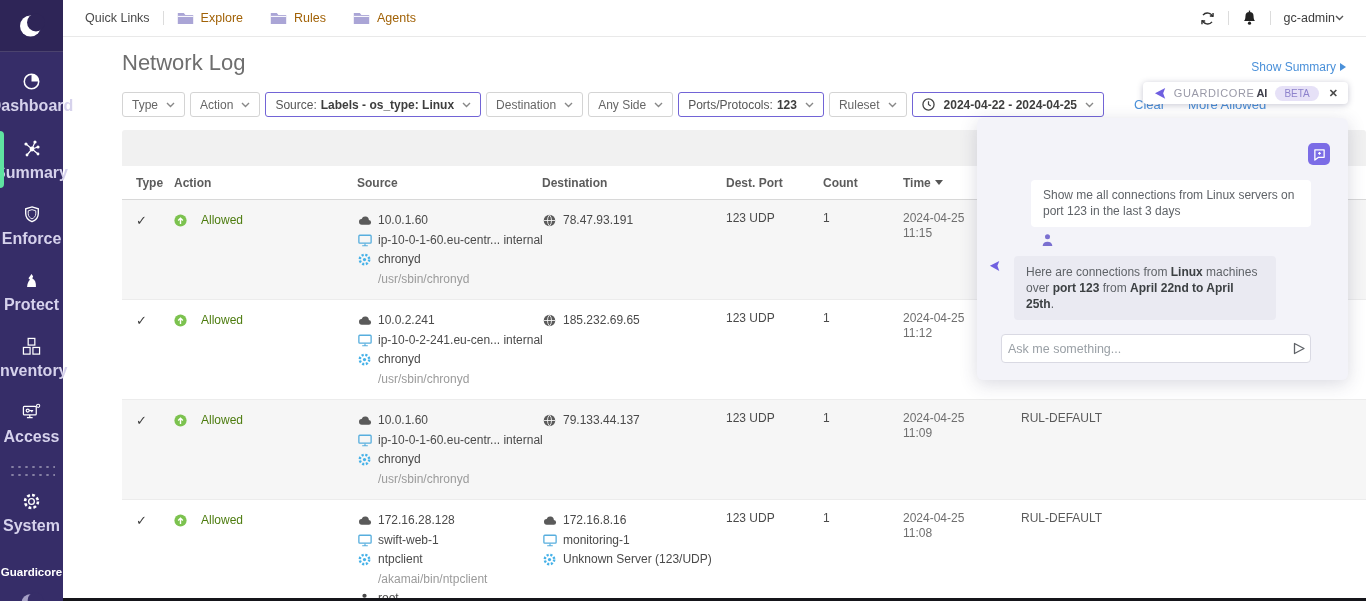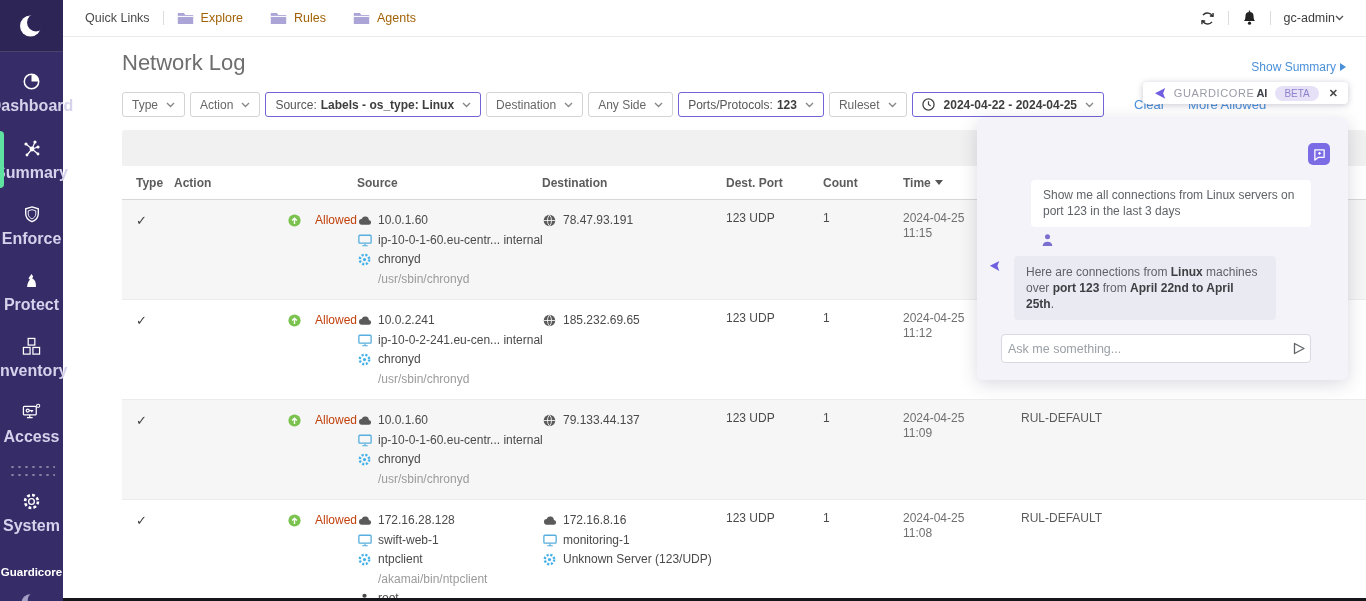--- a/index.html
+++ b/index.html
@@ -56,21 +56,21 @@
   .hc { display:flex; align-items:center; gap:4px; }
   .c0 { width:38px; } .c1 { width:183px; } .c2 { width:185px; } .c3 { width:184px; }
   .c4 { width:97px; } .c5 { width:80px; } .c6 { width:118px; } .c7 { flex:1; }
   .t-row { display:flex; padding:11px 0 10px 14px; border-bottom:1px solid #ececec;
     font-size:12px; color:#4a4a4a; cursor:pointer; }
   .t-row.striped { background:#f6f6f6; }
   .line { display:flex; align-items:center; line-height:19.5px; height:19.5px; white-space:nowrap; }
   .line .ic { width:15px; height:15px; margin-right:6px; display:inline-flex; align-items:center; justify-content:center; flex:none; }
   .line.muted { color:#9b9b9b; padding-left:21px; }
   .check { color:#3e3e3e; font-size:13px; line-height:19.5px; }
-  .act { display:flex; align-items:flex-start; gap:14px; color:#c2410c; line-height:19.5px;justify-content:flex-end; }
+  .act { display:flex; align-items:flex-start; gap:14px; color:#4d7c0f; line-height:19.5px; }
   .act .ic { margin-top:3px; display:inline-flex; }
   .tdate, .thour { line-height:15px; color:#6f6f6f; }
   .rule-val { color:#5a5a5a; }
   .ic svg { display:block; }
   
   .ai-pill { position:absolute; top:45px; right:18px; height:22px; background:#fff; border-radius:4px;
     box-shadow:0 1px 6px rgba(50,50,90,.28); display:flex; align-items:center; padding:0 10px; z-index:40; }
   .ai-pill .brand { font-size:11px; color:#9a9aa8; letter-spacing:.6px; margin:0 2px 0 7px; }
   .ai-pill .brand-bold { font-size:11px; font-weight:bold; color:#3e3e4a; margin-right:8px; }
   .beta { background:#e6e1f7; color:#8d82cc; font-size:10px; border-radius:9px; padding:2px 9px; margin-right:10px; }

